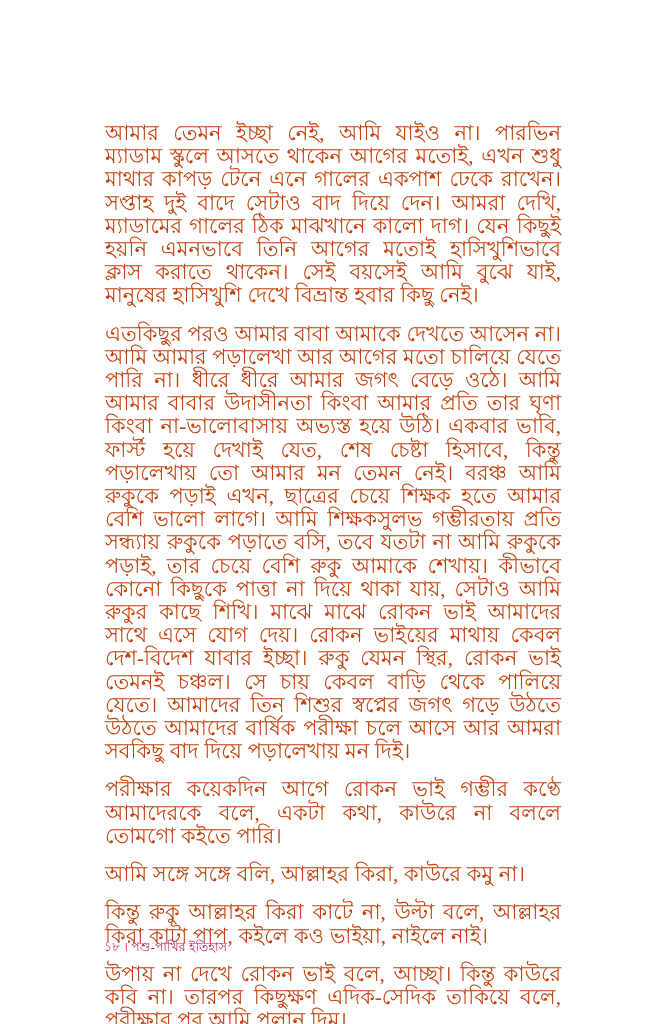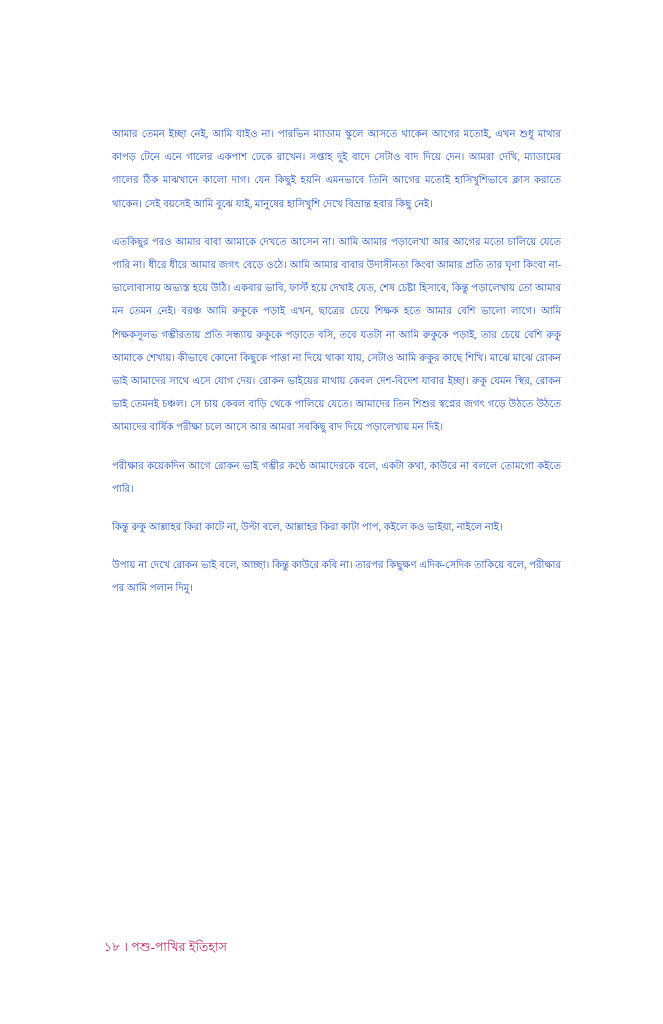--- a/index.html
+++ b/index.html
@@ -20,26 +20,26 @@
 
   .text-block {
     position: absolute;
     left: 104px;
     top: 122px;
     width: 457px;
   }
 
   .para {
     font-family: "Liberation Serif", "DejaVu Serif", serif;
-    font-size: 10px;
+    font-size: 21px;
     line-height: 23.2px;
-    color: #1d4ed8;
+    color: #c2410c;
     text-align: justify;
     text-justify: inter-word;
-    margin: 0 0 15px 8px;
+    margin: 0 0 15px 1px;
     word-spacing: 0.02em;
     -webkit-font-smoothing: antialiased;
   }
 
   .para:last-child {
     margin-bottom: 0;
   }
 
   
   .para.tight {
@@ -60,19 +60,20 @@
 </style>
 </head>
 <body>
 
 <div class="page">
 
   <div class="text-block">
     <p class="para">আমার তেমন ইচ্ছা নেই, আমি যাইও না। পারভিন ম্যাডাম স্কুলে আসতে থাকেন আগের মতোই, এখন শুধু মাথার কাপড় টেনে এনে গালের একপাশ ঢেকে রাখেন। সপ্তাহ দুই বাদে সেটাও বাদ দিয়ে দেন। আমরা দেখি, ম্যাডামের গালের ঠিক মাঝখানে কালো দাগ। যেন কিছুই হয়নি এমনভাবে তিনি আগের মতোই হাসিখুশিভাবে ক্লাস করাতে থাকেন। সেই বয়সেই আমি বুঝে যাই, মানুষের হাসিখুশি দেখে বিভ্রান্ত হবার কিছু নেই।</p>
     <p class="para">এতকিছুর পরও আমার বাবা আমাকে দেখতে আসেন না। আমি আমার পড়ালেখা আর আগের মতো চালিয়ে যেতে পারি না। ধীরে ধীরে আমার জগৎ বেড়ে ওঠে। আমি আমার বাবার উদাসীনতা কিংবা আমার প্রতি তার ঘৃণা কিংবা না-ভালোবাসায় অভ্যস্ত হয়ে উঠি। একবার ভাবি, ফার্স্ট হয়ে দেখাই যেত, শেষ চেষ্টা হিসাবে, কিন্তু পড়ালেখায় তো আমার মন তেমন নেই। বরঞ্চ আমি রুকুকে পড়াই এখন, ছাত্রের চেয়ে শিক্ষক হতে আমার বেশি ভালো লাগে। আমি শিক্ষকসুলভ গম্ভীরতায় প্রতি সন্ধ্যায় রুকুকে পড়াতে বসি, তবে যতটা না আমি রুকুকে পড়াই, তার চেয়ে বেশি রুকু আমাকে শেখায়। কীভাবে কোনো কিছুকে পাত্তা না দিয়ে থাকা যায়, সেটাও আমি রুকুর কাছে শিখি। মাঝে মাঝে রোকন ভাই আমাদের সাথে এসে যোগ দেয়। রোকন ভাইয়ের মাথায় কেবল দেশ-বিদেশ যাবার ইচ্ছা। রুকু যেমন স্থির, রোকন ভাই তেমনই চঞ্চল। সে চায় কেবল বাড়ি থেকে পালিয়ে যেতে। আমাদের তিন শিশুর স্বপ্নের জগৎ গড়ে উঠতে উঠতে আমাদের বার্ষিক পরীক্ষা চলে আসে আর আমরা সবকিছু বাদ দিয়ে পড়ালেখায় মন দিই।</p>
     <p class="para tight">পরীক্ষার কয়েকদিন আগে রোকন ভাই গম্ভীর কণ্ঠে আমাদেরকে বলে, একটা কথা, কাউরে না বললে তোমগো কইতে পারি।</p>
+    <p class="para tight">আমি সঙ্গে সঙ্গে বলি, আল্লাহর কিরা, কাউরে কমু না।</p>
     <p class="para tight">কিন্তু রুকু আল্লাহর কিরা কাটে না, উল্টা বলে, আল্লাহর কিরা কাটা পাপ, কইলে কও ভাইয়া, নাইলে নাই।</p>
     <p class="para tight">উপায় না দেখে রোকন ভাই বলে, আচ্ছা। কিন্তু কাউরে কবি না। তারপর কিছুক্ষণ এদিক-সেদিক তাকিয়ে বলে, পরীক্ষার পর আমি পলান দিমু।</p>
   </div>
 
   <div class="footer">১৮ ।  পশু-পাখির ইতিহাস</div>
 
 </div>
 
 </body></html>

